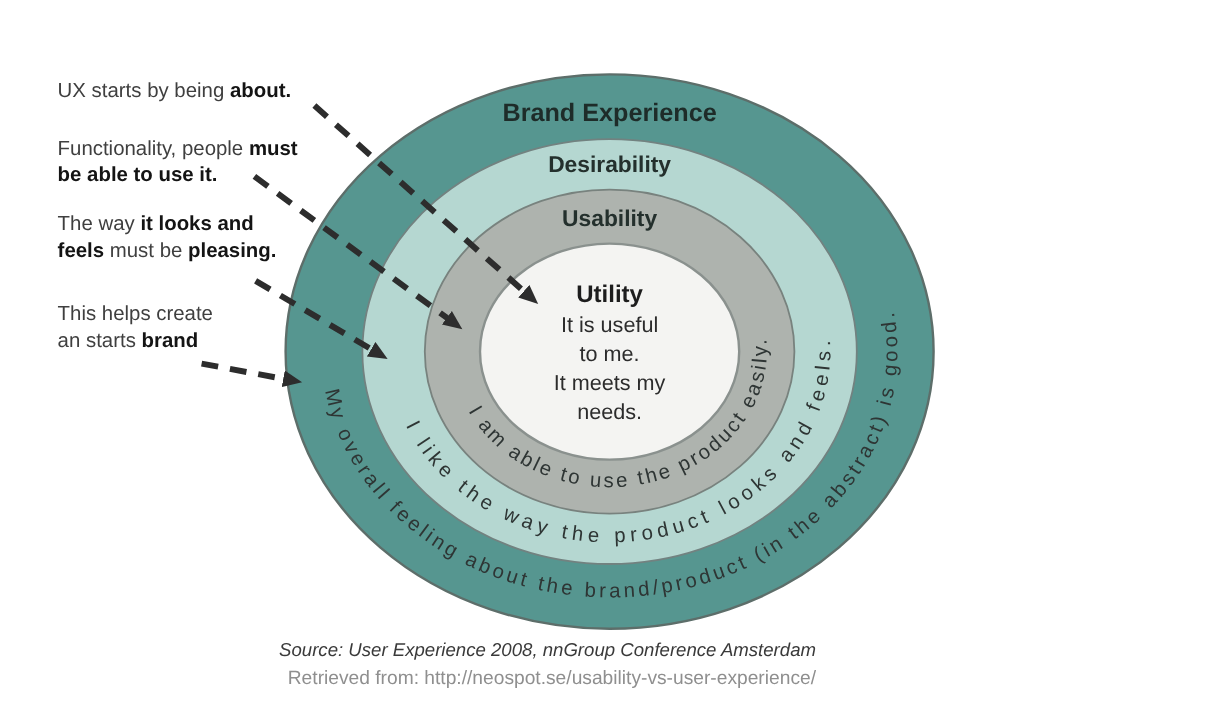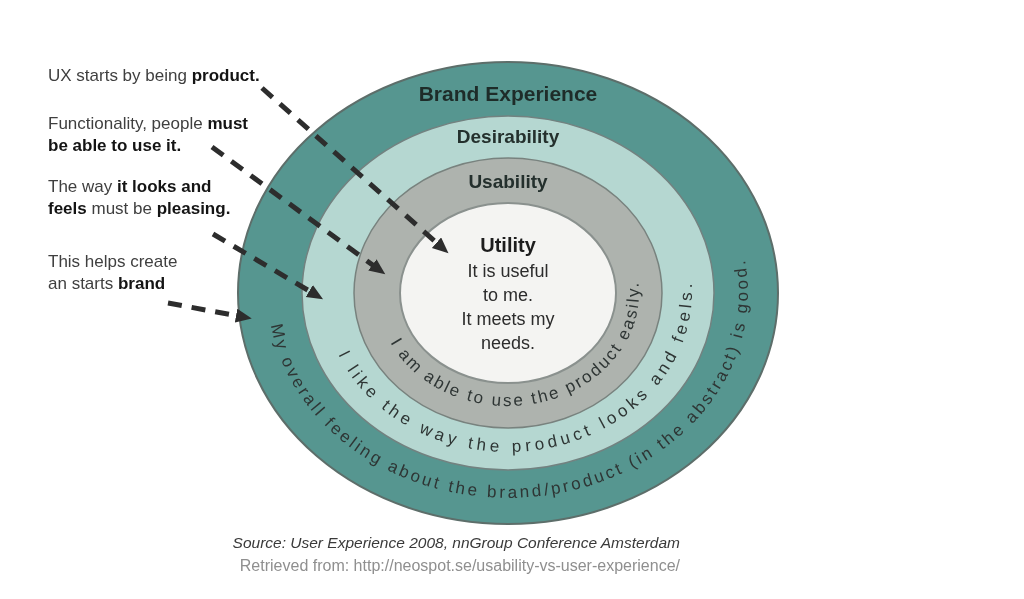--- a/index.html
+++ b/index.html
@@ -83,21 +83,21 @@
       <textPath href="#curve-usability" startOffset="2" textLength="342" lengthAdjust="spacing">I am able to use the product easily.</textPath>
     </text>
 
     <line class="arrow" x1="262" y1="76" x2="438" y2="232"></line>
     <line class="arrow" x1="212" y1="135" x2="374" y2="254"></line>
     <line class="arrow" x1="213" y1="222" x2="311" y2="280"></line>
     <line class="arrow" x1="168" y1="291" x2="238" y2="304"></line>
   </svg>
 
   <div class="note" style="left:48px; top:53px">
-    <div><span>UX starts by being </span><b>product.</b></div>
+    <div><span>UX starts by being </span><b>about.</b></div>
   </div>
 
   <div class="note" style="left:48px; top:101px">
     <div><span>Functionality, people </span><b>must</b></div>
     <div><b>be able to use it.</b></div>
   </div>
 
   <div class="note" style="left:48px; top:164px">
     <div><span>The way </span><b>it looks and</b></div>
     <div><b>feels</b><span> must be </span><b>pleasing.</b></div>

